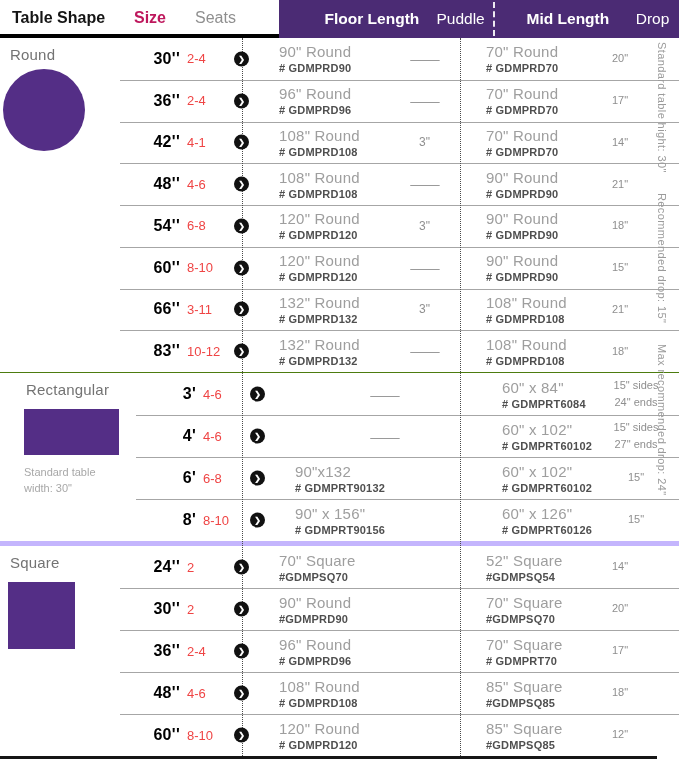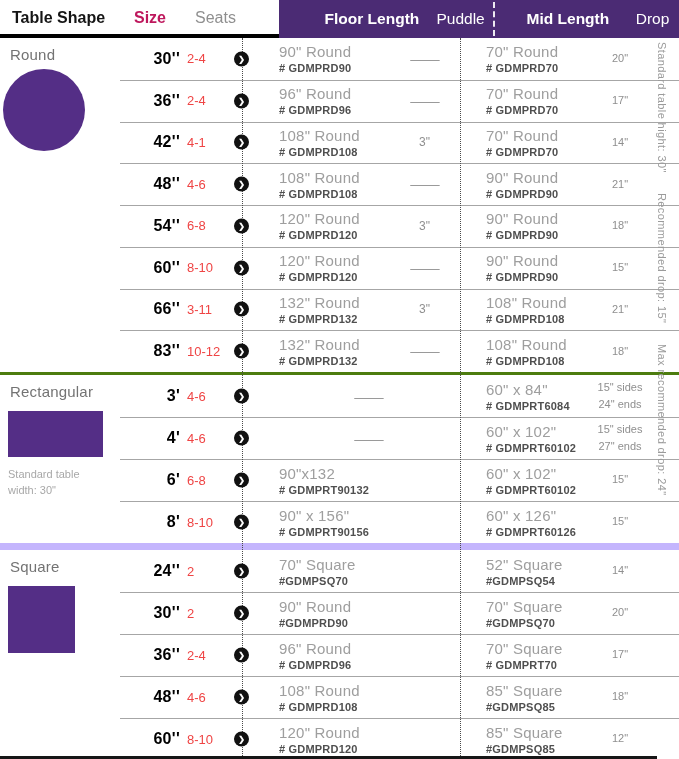--- a/index.html
+++ b/index.html
@@ -17,22 +17,22 @@
   .hdr-purple{position:relative;width:414px;background:var(--purple-header,#4b2b74);}
   .hdr-purple span{position:absolute;top:10px;font-size:15.5px;color:#fff;white-space:nowrap;}
   .h-floor{left:33px;font-weight:bold;margin-left:13px;}
   .h-puddle{left:182px;transform:translateX(-50%);}
   .h-mid{left:248px;font-weight:bold;}
   .h-drop{left:374px;transform:translateX(-50%);}
   .hdr-divider{position:absolute;left:214px;top:2px;height:34px;border-left:2px dashed rgba(255,255,255,0.9);}
   
   section{display:flex;}
   .sec-round{height:334px;}
-  .sec-rect{height:168px;border-top:3px solid #4d7c0f;}
-  .sec-square{height:210px;border-top:7px solid #c4b5fd;}
+  .sec-rect{height:168px;border-top:1px solid #4d7c0f;padding-left:16px;}
+  .sec-square{height:210px;border-top:5px solid #c4b5fd;}
   .shape-col{width:100px;box-sizing:border-box;padding:8px 0 0 10px;}
   .shape-label{font-size:15px;color:#737373;letter-spacing:0.2px;}
   .g-round{width:82px;height:82px;border-radius:50%;background:var(--purple-shape,#542e86);margin:6px 0 0 -7px;}
   .g-rect{width:95px;height:46px;background:var(--purple-shape,#542e86);margin:11px 0 0 -2px;}
   .g-square{width:67px;height:67px;background:var(--purple-shape,#542e86);margin:11px 0 0 -2px;}
   .shape-note{margin:10px 0 0 -2px;width:84px;font-size:11px;line-height:1.45;color:#a8a8a8;}
   .shape-note:empty{display:none;}
   
   .rows{flex:1;display:flex;flex-direction:column;}
   .row{flex:1;position:relative;display:grid;

